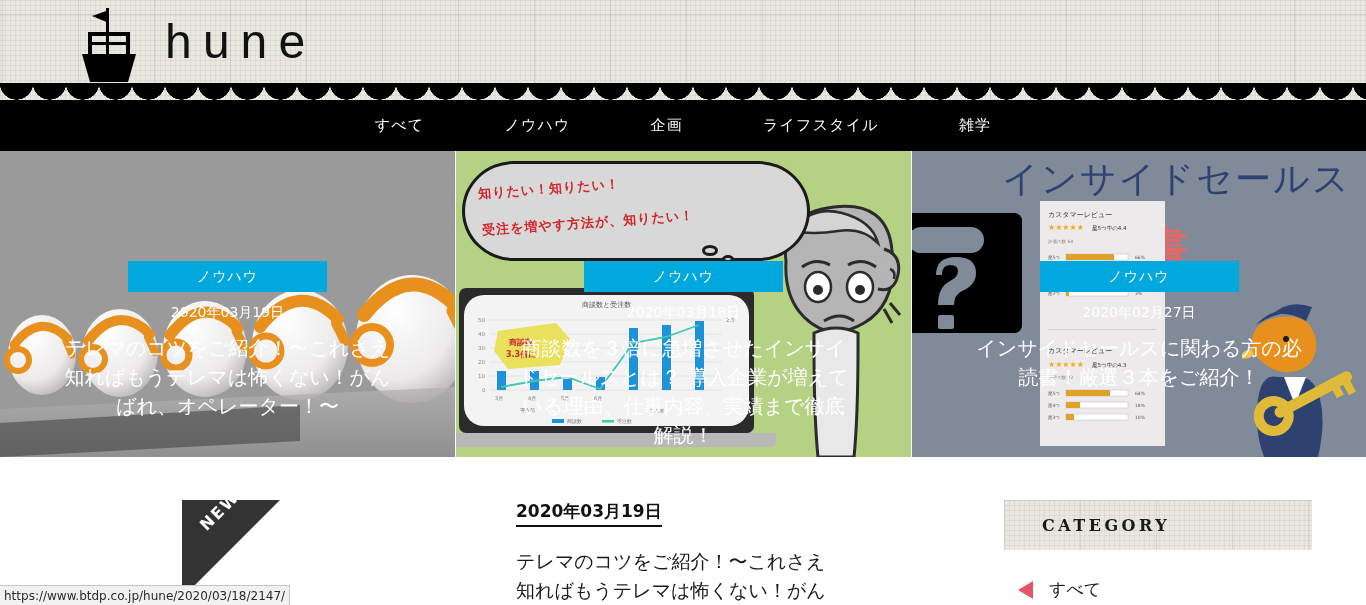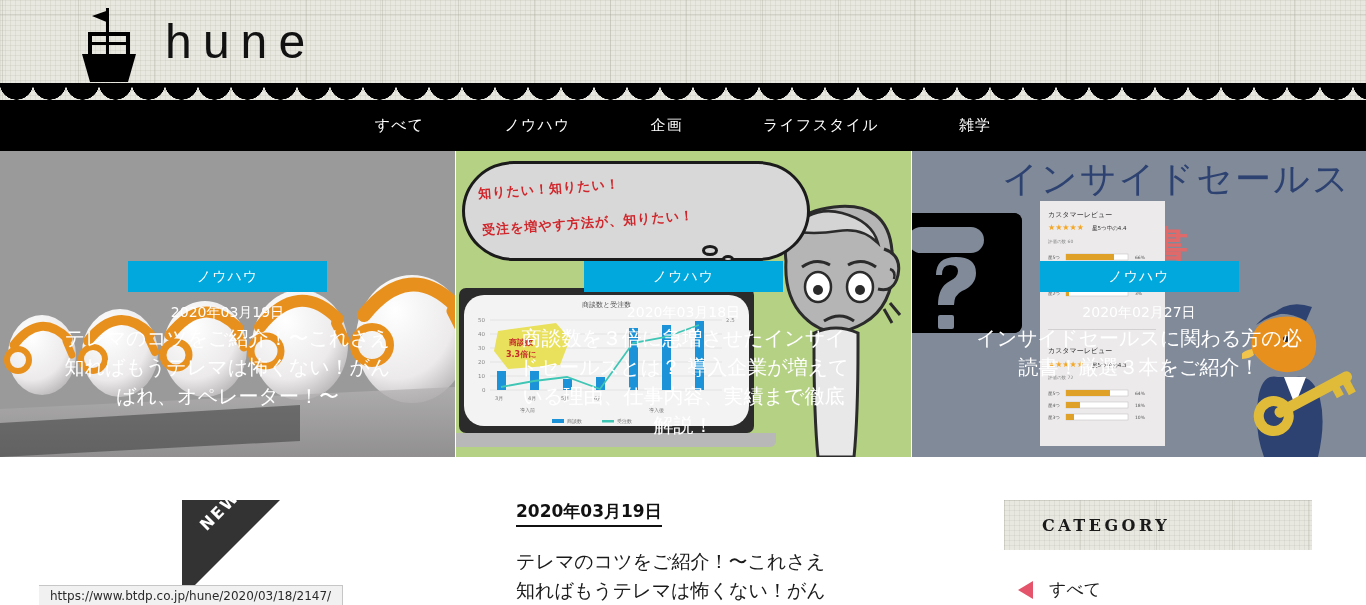--- a/index.html
+++ b/index.html
@@ -89,21 +89,21 @@
     width: 199px; height: 31px; background: #00a8dd;
     color: #fff; font-size: 14px; letter-spacing: 1px;
     display: flex; align-items: center; justify-content: center;
     font-family: "DejaVu Sans", "Liberation Sans", sans-serif;
   }
   .card-date {
     margin-top: 12px; color: #ffffff; font-size: 14px;
     font-family: "DejaVu Sans", "Liberation Sans", sans-serif;
   }
   .card-title {
-    margin-top: 2px; color: #ffffff; font-size: 20px;
+    margin-top: 12px; color: #ffffff; font-size: 20px;
     line-height: 1.45; text-align: center; width: 340px;
     font-family: "DejaVu Sans", "Liberation Sans", sans-serif;
   }
 
   
   .op-row { position: absolute; left: 0; bottom: 0; width: 455px; height: 230px; }
 
   
   .bubble {
     position: absolute; left: 6px; top: 10px; width: 348px; height: 100px;
@@ -203,26 +203,25 @@
     border-right: 15px solid #e4546a;
   }
   .cat-label {
     margin-left: 16px; font-size: 17px; color: #1a1a1a;
     font-family: "DejaVu Sans", "Liberation Sans", sans-serif;
   }
 
   
   .status-bar {
     position: fixed; left: 0; bottom: 0; z-index: 99;
-    height: 20px; padding: 0 11px;
+    height: 20px; padding: 0 4px;
     background: #f1f1f1; border: 1px solid #c6c6c6; border-left: none; border-bottom: none;
     display: flex; align-items: center;
     font-size: 12px; color: #2a2a2a;
     font-family: "DejaVu Sans", "Liberation Sans", sans-serif;
-    margin-left: 39px;
   }
 </style>
 </head>
 <body>
 
 <header class="site-header">
   <div class="header-inner">
     <div class="brand">
       <svg class="ship-logo" viewBox="0 0 78 82">
         <rect x="36" y="4" width="3" height="68" fill="#000"></rect>

